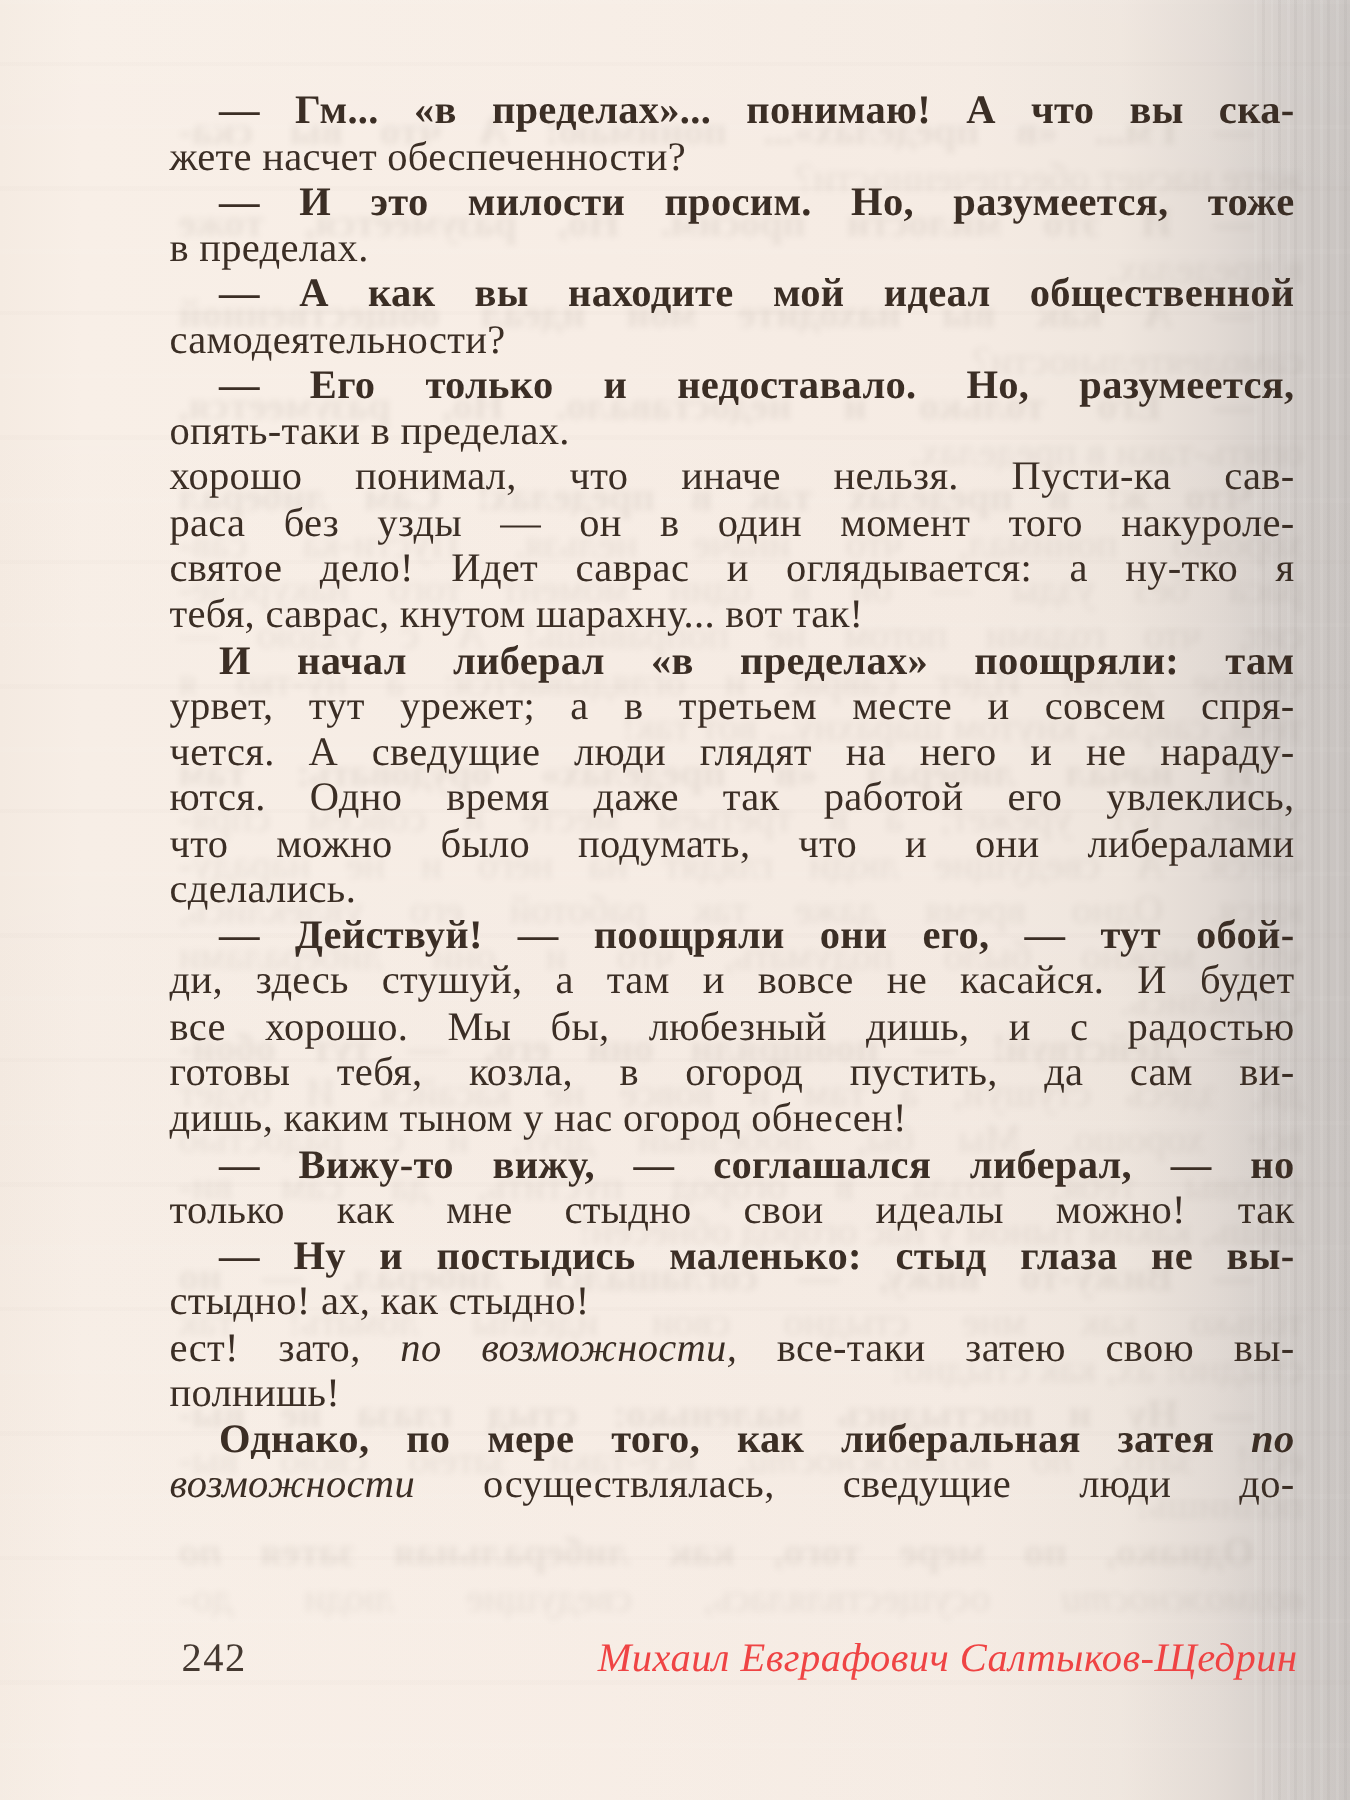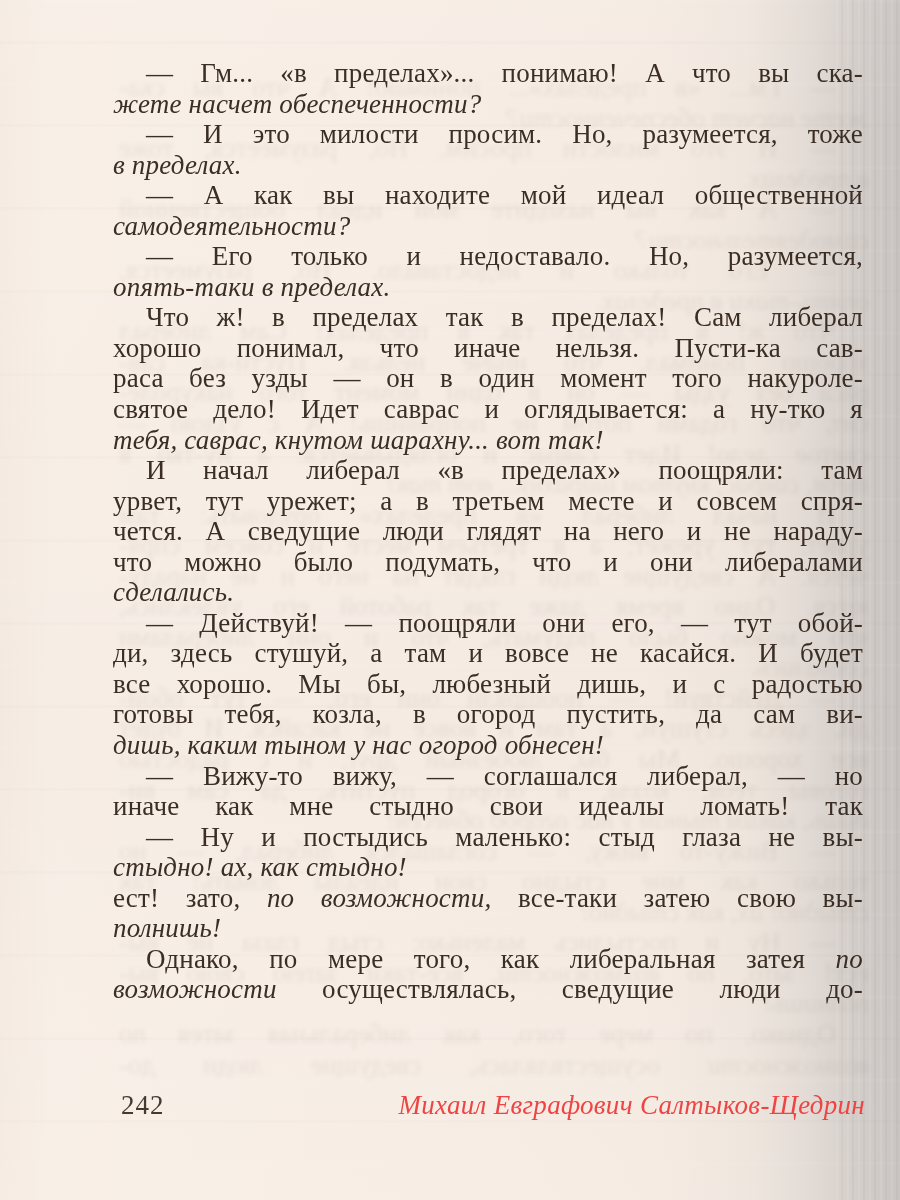--- a/index.html
+++ b/index.html
@@ -67,22 +67,22 @@
   }
 
   .line {
     height: 30.55px;
     line-height: 30.55px;
     text-align: justify;
     text-align-last: justify;
     text-justify: inter-word;
     white-space: normal;
   }
-  .line.first { text-indent: 33px; }
-  .line.end { text-align-last: left; font-style: italic; }
+  .line.first { text-indent: 33px; font-weight: bold; }
+  .line.end { text-align-last: left; }
   .line em { font-style: italic; margin-top: 16px; }
 
   
   .ghost {
     position: absolute;
     left: 119px;
     top: 72px;
     width: 750px;
     font-size: 27px;
     color: #786c60;
@@ -158,37 +158,37 @@
 
 <div class="text-block">
     <div class="line first">— Гм... «в пределах»... понимаю! А что вы ска-</div>
     <div class="line end">жете насчет обеспеченности?</div>
     <div class="line first">— И это милости просим. Но, разумеется, тоже</div>
     <div class="line end">в пределах.</div>
     <div class="line first">— А как вы находите мой идеал общественной</div>
     <div class="line end">самодеятельности?</div>
     <div class="line first">— Его только и недоставало. Но, разумеется,</div>
     <div class="line end">опять-таки в пределах.</div>
-    <div class="line first">Что ж! в пределах так в пределах! Сам либерал</div>
     <div class="line">хорошо понимал, что иначе нельзя. Пусти-ка сав-</div>
     <div class="line">раса без узды — он в один момент того накуроле-</div>
     <div class="line">святое дело! Идет саврас и оглядывается: а ну-тко я</div>
     <div class="line end">тебя, саврас, кнутом шарахну... вот так!</div>
     <div class="line first">И начал либерал «в пределах» поощряли: там</div>
     <div class="line">урвет, тут урежет; а в третьем месте и совсем спря-</div>
     <div class="line">чется. А сведущие люди глядят на него и не нараду-</div>
+    <div class="line">ются. Одно время даже так работой его увлеклись,</div>
     <div class="line">что можно было подумать, что и они либералами</div>
     <div class="line end">сделались.</div>
     <div class="line first">— Действуй! — поощряли они его, — тут обой-</div>
     <div class="line">ди, здесь стушуй, а там и вовсе не касайся. И будет</div>
     <div class="line">все хорошо. Мы бы, любезный дишь, и с радостью</div>
     <div class="line">готовы тебя, козла, в огород пустить, да сам ви-</div>
     <div class="line end">дишь, каким тыном у нас огород обнесен!</div>
     <div class="line first">— Вижу-то вижу, — соглашался либерал, — но</div>
-    <div class="line">иначе как мне стыдно свои идеалы ломать! так</div>
+    <div class="line">только как мне стыдно свои идеалы можно! так</div>
     <div class="line first">— Ну и постыдись маленько: стыд глаза не вы-</div>
     <div class="line end">стыдно! ах, как стыдно!</div>
     <div class="line">ест! зато, <em>по возможности,</em> все-таки затею свою вы-</div>
     <div class="line end">полнишь!</div>
     <div class="line first">Однако, по мере того, как либеральная затея <em>по</em></div>
     <div class="line"><em>возможности</em> осуществлялась, сведущие люди до-</div>
   </div>
 
 <div class="footer">
   <span class="page-number">242</span>

